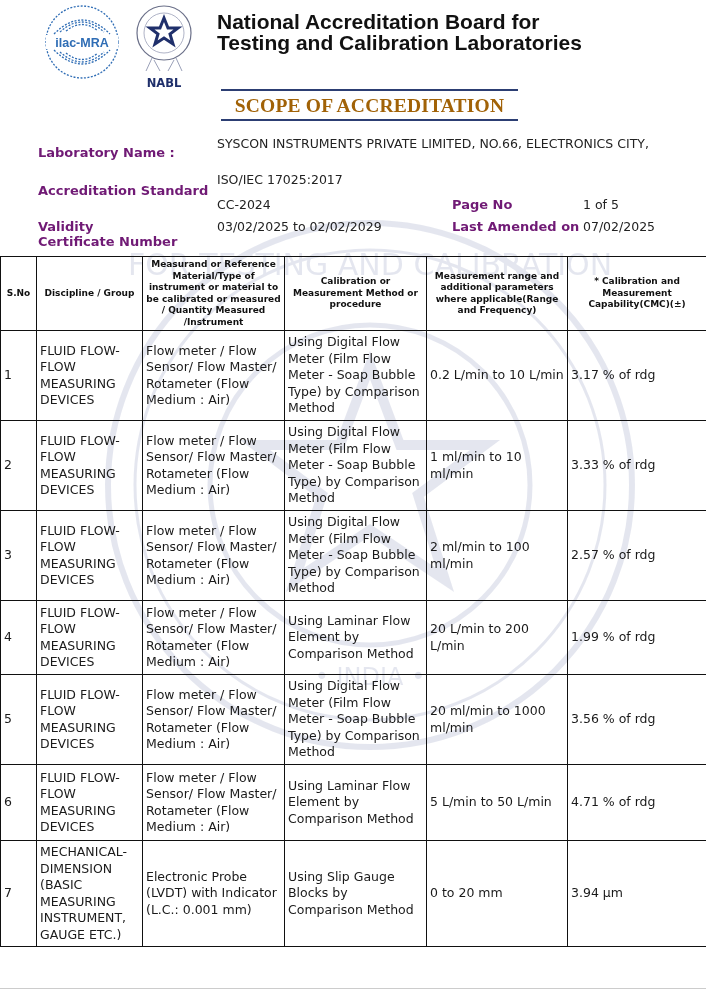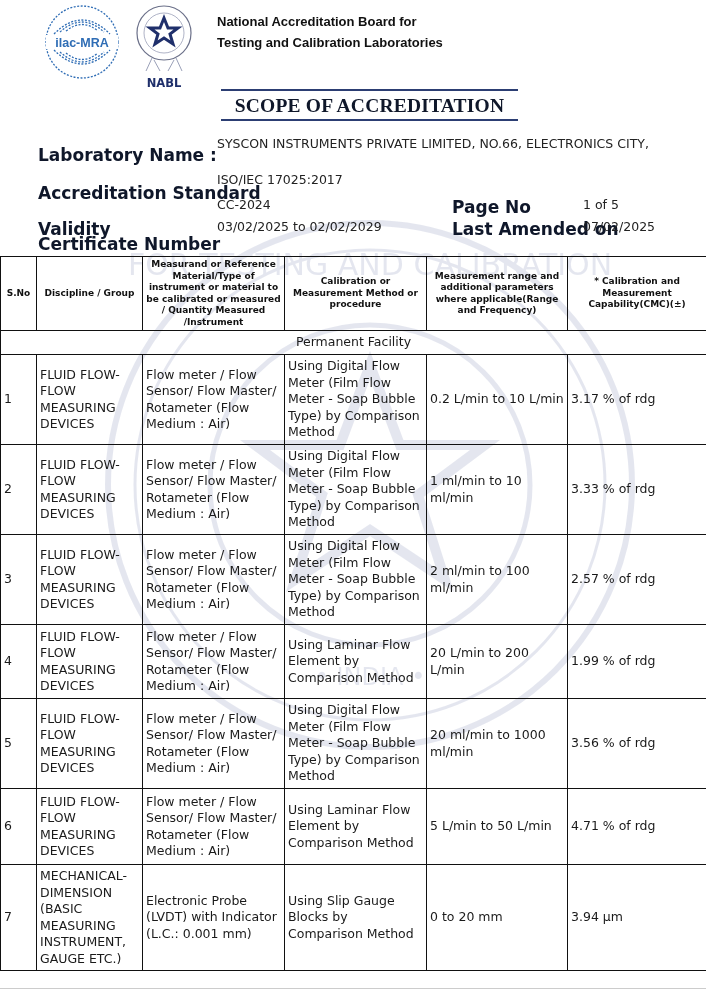--- a/index.html
+++ b/index.html
@@ -3,26 +3,26 @@
   <meta charset="utf-8">
   <style>
     * { box-sizing: border-box; margin: 0; padding: 0; }
     html, body { width: 706px; height: 1000px; background: #ffffff; overflow: hidden; }
     body { position: relative; font-family: "DejaVu Sans", sans-serif; color: #111; }
 
     .watermark { position: absolute; left: 100px; top: 215px; width: 540px; height: 540px; pointer-events: none; opacity: 0.13; }
 
     .logo-ilac { position: absolute; left: 44px; top: 4px; width: 76px; height: 76px; }
     .logo-nabl { position: absolute; left: 134px; top: 3px; width: 60px; height: 88px; }
-    .org-title { position: absolute; left: 217px; top: 11px; font-family: "Liberation Sans", sans-serif; font-weight: bold; font-size: 13px; line-height: 21px; color: #111; }
+    .org-title { position: absolute; left: 217px; top: 11px; font-family: "Liberation Sans", sans-serif; font-weight: bold; font-size: 21px; line-height: 21px; color: #111; }
 
     .scope-wrap { position: absolute; left: 221px; top: 89px; width: 297px; height: 32px; border-top: 2px solid #2c3e73; border-bottom: 2px solid #2c3e73; }
-    .scope-title { position: absolute; left: 0; right: 0; top: 4px; text-align: center; font-family: "Liberation Serif", serif; font-weight: bold; font-size: 19.5px; letter-spacing: 0.2px; color: #0f172a; }
+    .scope-title { position: absolute; left: 0; right: 0; top: 4px; text-align: center; font-family: "Liberation Serif", serif; font-weight: bold; font-size: 19.5px; letter-spacing: 0.2px; color: #a16207; }
 
-    .meta-label { position: absolute; font-weight: bold; font-size: 17px; color: #0f172a; }
+    .meta-label { position: absolute; font-weight: bold; font-size: 13px; color: #701a75; }
     .meta-value { position: absolute; font-size: 12.5px; color: #222; line-height: 16px; }
 
     table.scope { position: absolute; left: 0; top: 256px; width: 706px; border-collapse: collapse; table-layout: fixed; }
     table.scope td, table.scope th { border: 1.5px solid #111; vertical-align: middle; }
     table.scope th { font-size: 9px; font-weight: bold; text-align: center; line-height: 11.5px; padding: 2px 3px; height: 62px; }
     table.scope td { font-size: 12.5px; line-height: 16.5px; padding: 1px 3px; text-align: left; color: #1a1a1a; }
     .facility td { text-align: center !important; font-size: 12.5px; height: 24px; }
     .r1 td { height: 90px; } .r2 td { height: 90px; } .r3 td { height: 90px; }
     .r4 td { height: 74px; } .r5 td { height: 90px; } .r6 td { height: 76px; } .r7 td { height: 106px; }
     .footer-line { position: absolute; left: 0; right: 0; top: 988px; border-top: 1px solid #ccc; }
@@ -103,23 +103,20 @@
     <tr>
       <th>S.No</th>
       <th>Discipline / Group</th>
       <th>Measurand or Reference Material/Type of instrument or material to be calibrated or measured / Quantity Measured /Instrument</th>
       <th>Calibration or Measurement Method or procedure</th>
       <th>Measurement range and additional parameters where applicable(Range and Frequency)</th>
       <th>* Calibration and Measurement Capability(CMC)(±)</th>
     </tr>
   </thead>
   <tbody>
-    <tr class="facility">
-      <td colspan="6">Permanent Facility</td>
-    </tr>
     <tr class="r1">
       <td>1</td>
       <td>FLUID FLOW- FLOW MEASURING DEVICES</td>
       <td>Flow meter / Flow Sensor/ Flow Master/ Rotameter (Flow Medium : Air)</td>
       <td>Using Digital Flow Meter (Film Flow Meter - Soap Bubble Type) by Comparison Method</td>
       <td>0.2 L/min to 10 L/min</td>
       <td>3.17 % of rdg</td>
     </tr>
     <tr class="r2">
       <td>2</td>

